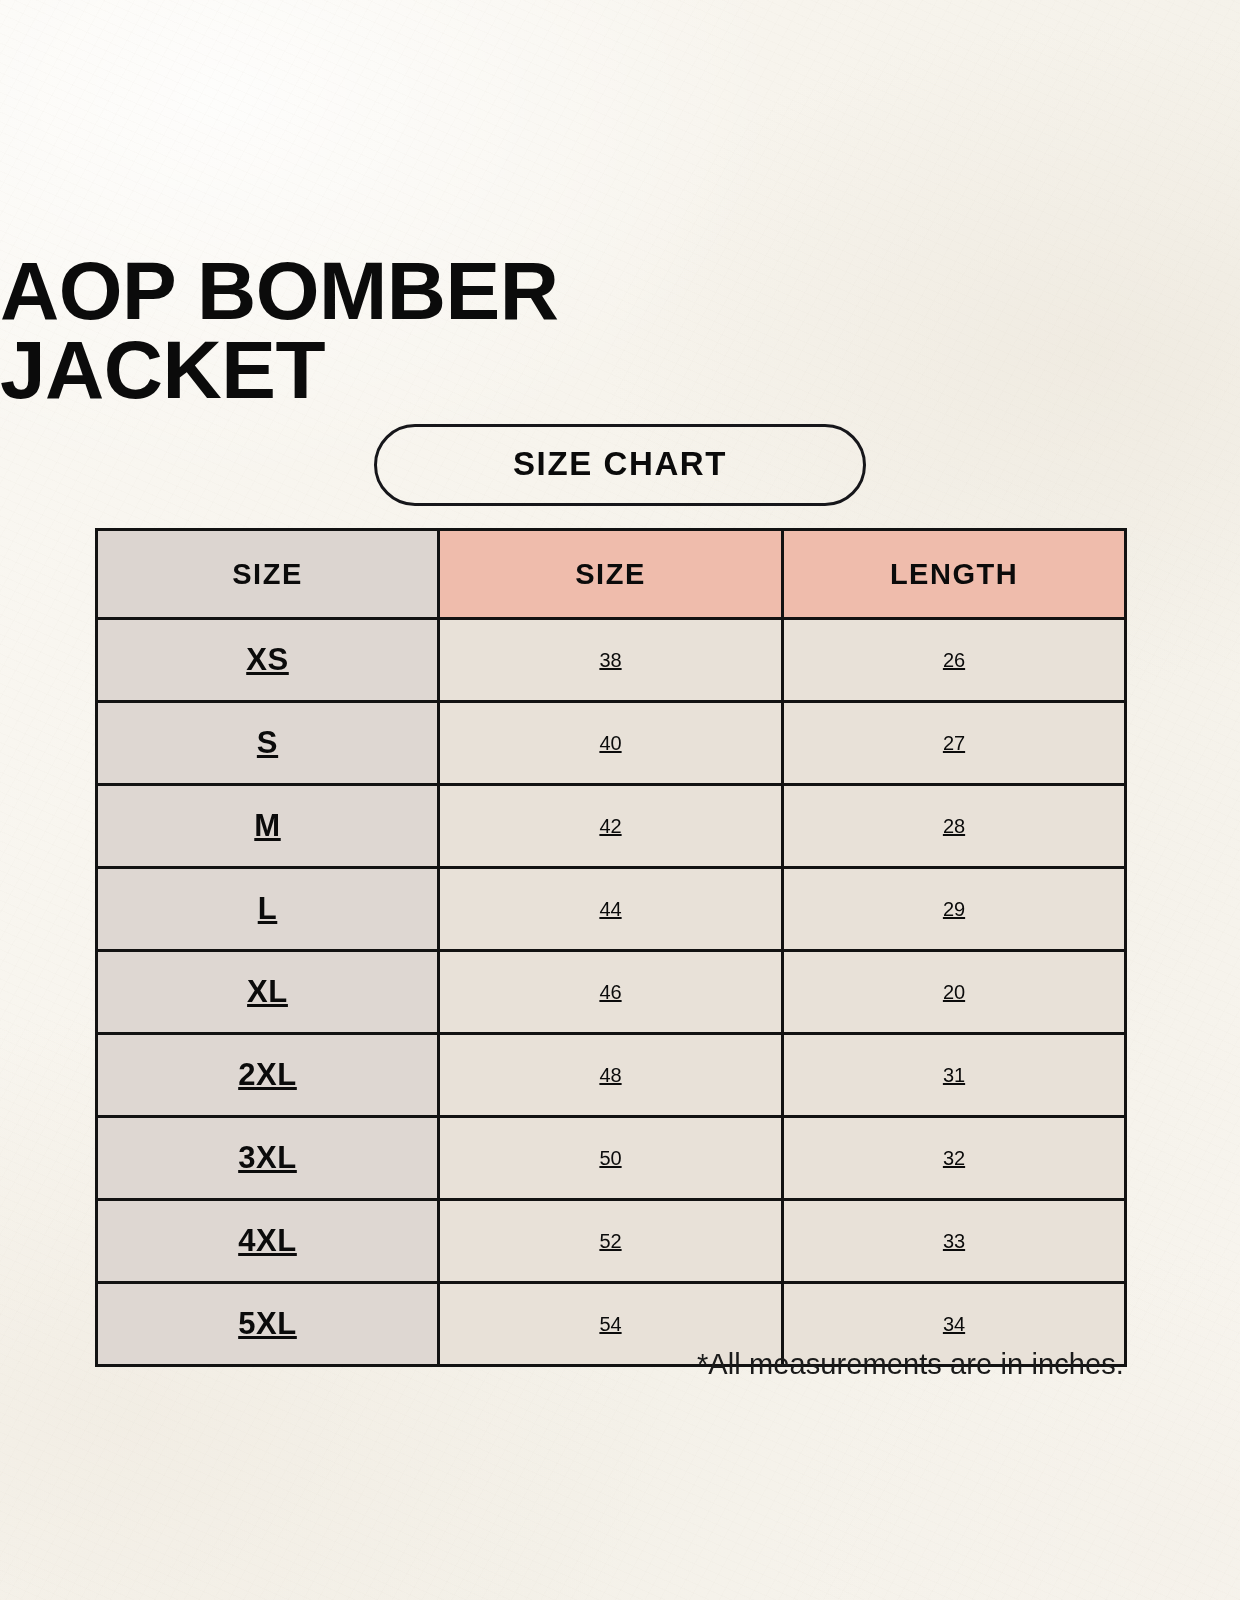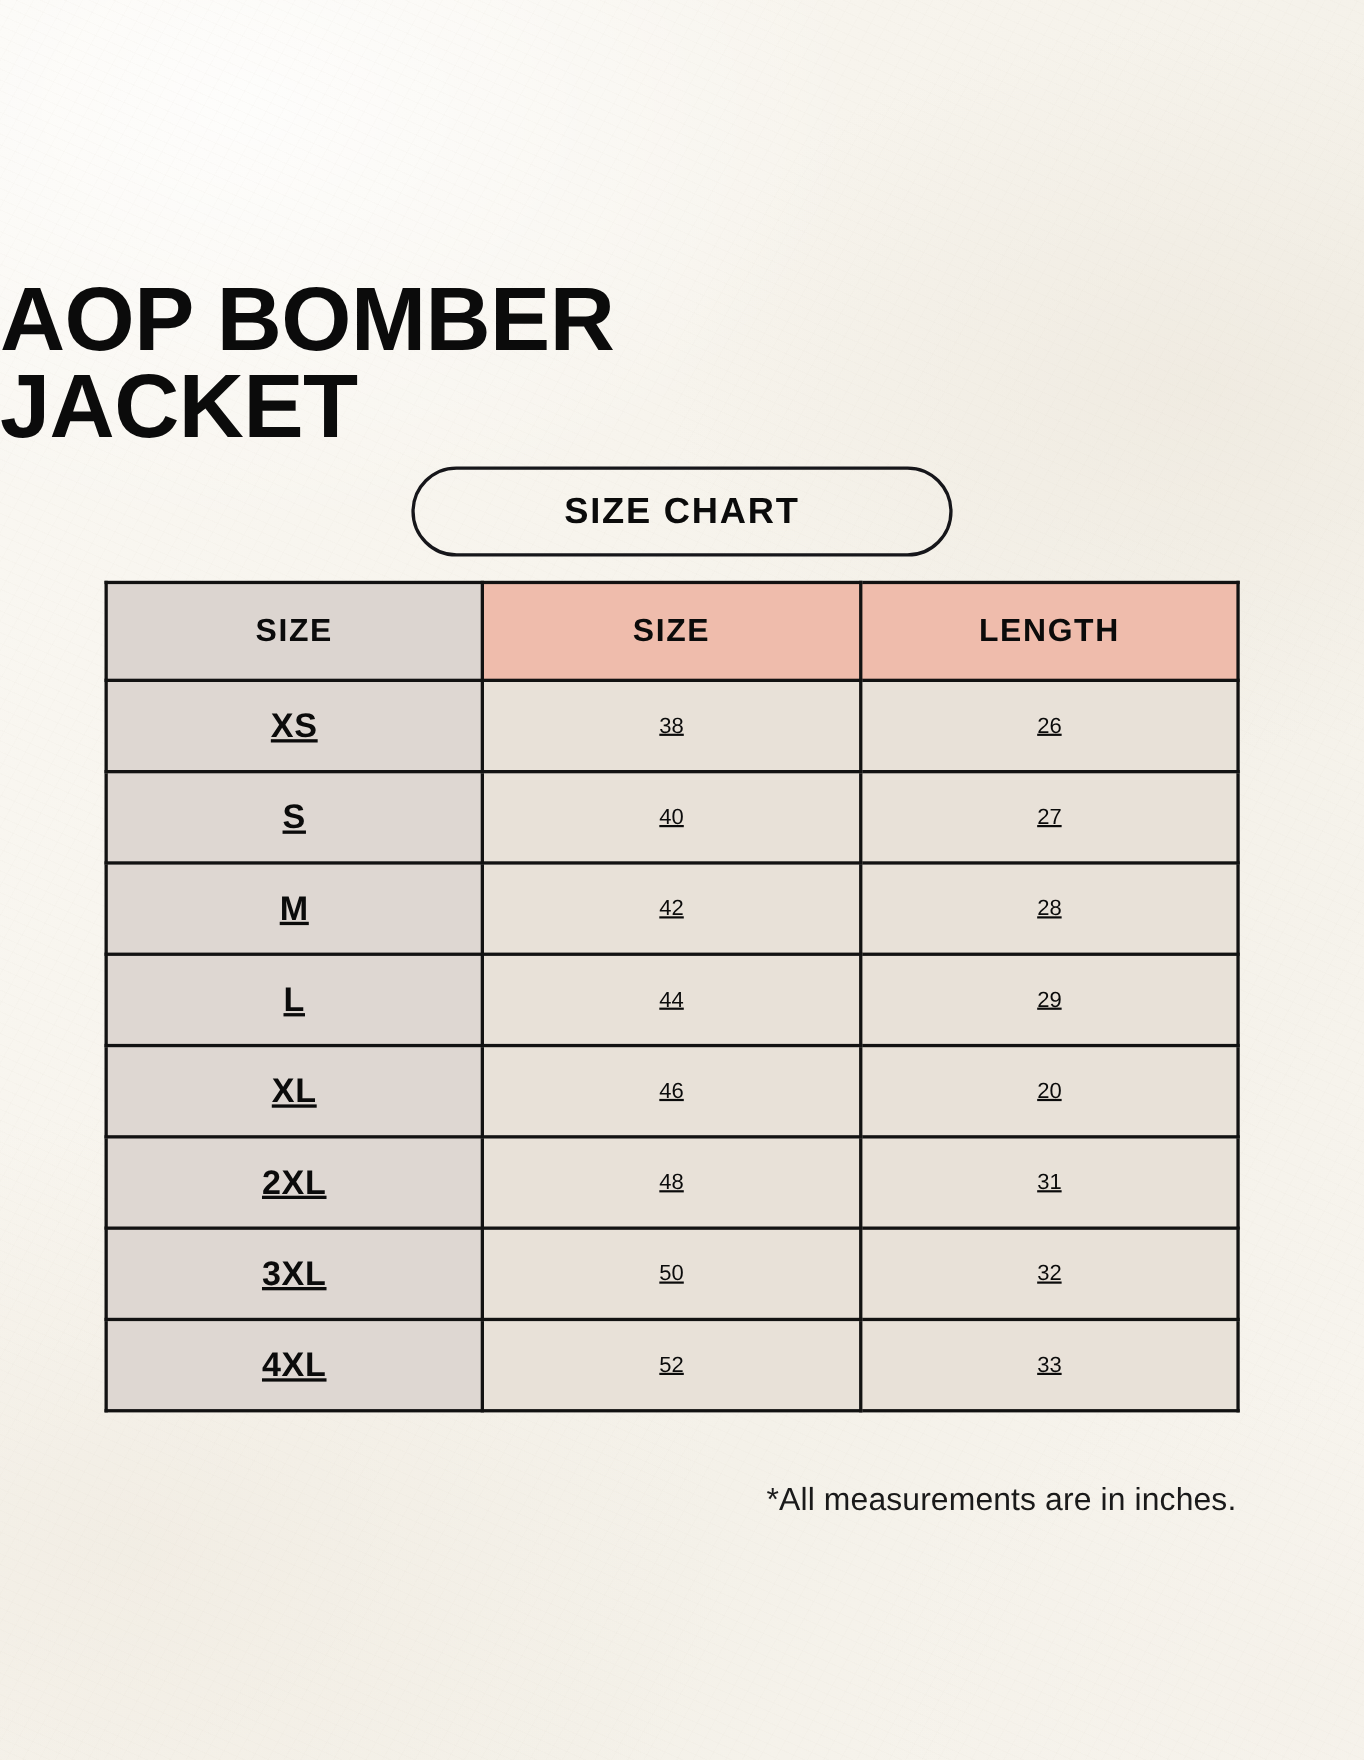--- a/index.html
+++ b/index.html
@@ -200,19 +200,24 @@
         <tr>
           <td class="td-size">3XL</td>
           <td class="td-val">50</td>
           <td class="td-val">32</td>
         </tr>
         <tr>
           <td class="td-size">4XL</td>
           <td class="td-val">52</td>
           <td class="td-val">33</td>
         </tr>
+        <tr>
+          <td class="td-size">5XL</td>
+          <td class="td-val">54</td>
+          <td class="td-val">34</td>
+        </tr>
       </tbody>
     </table>
 
     <div class="footnote">*All measurements are in inches.</div>
 
   </div>
 </div>
 
 </body></html>

